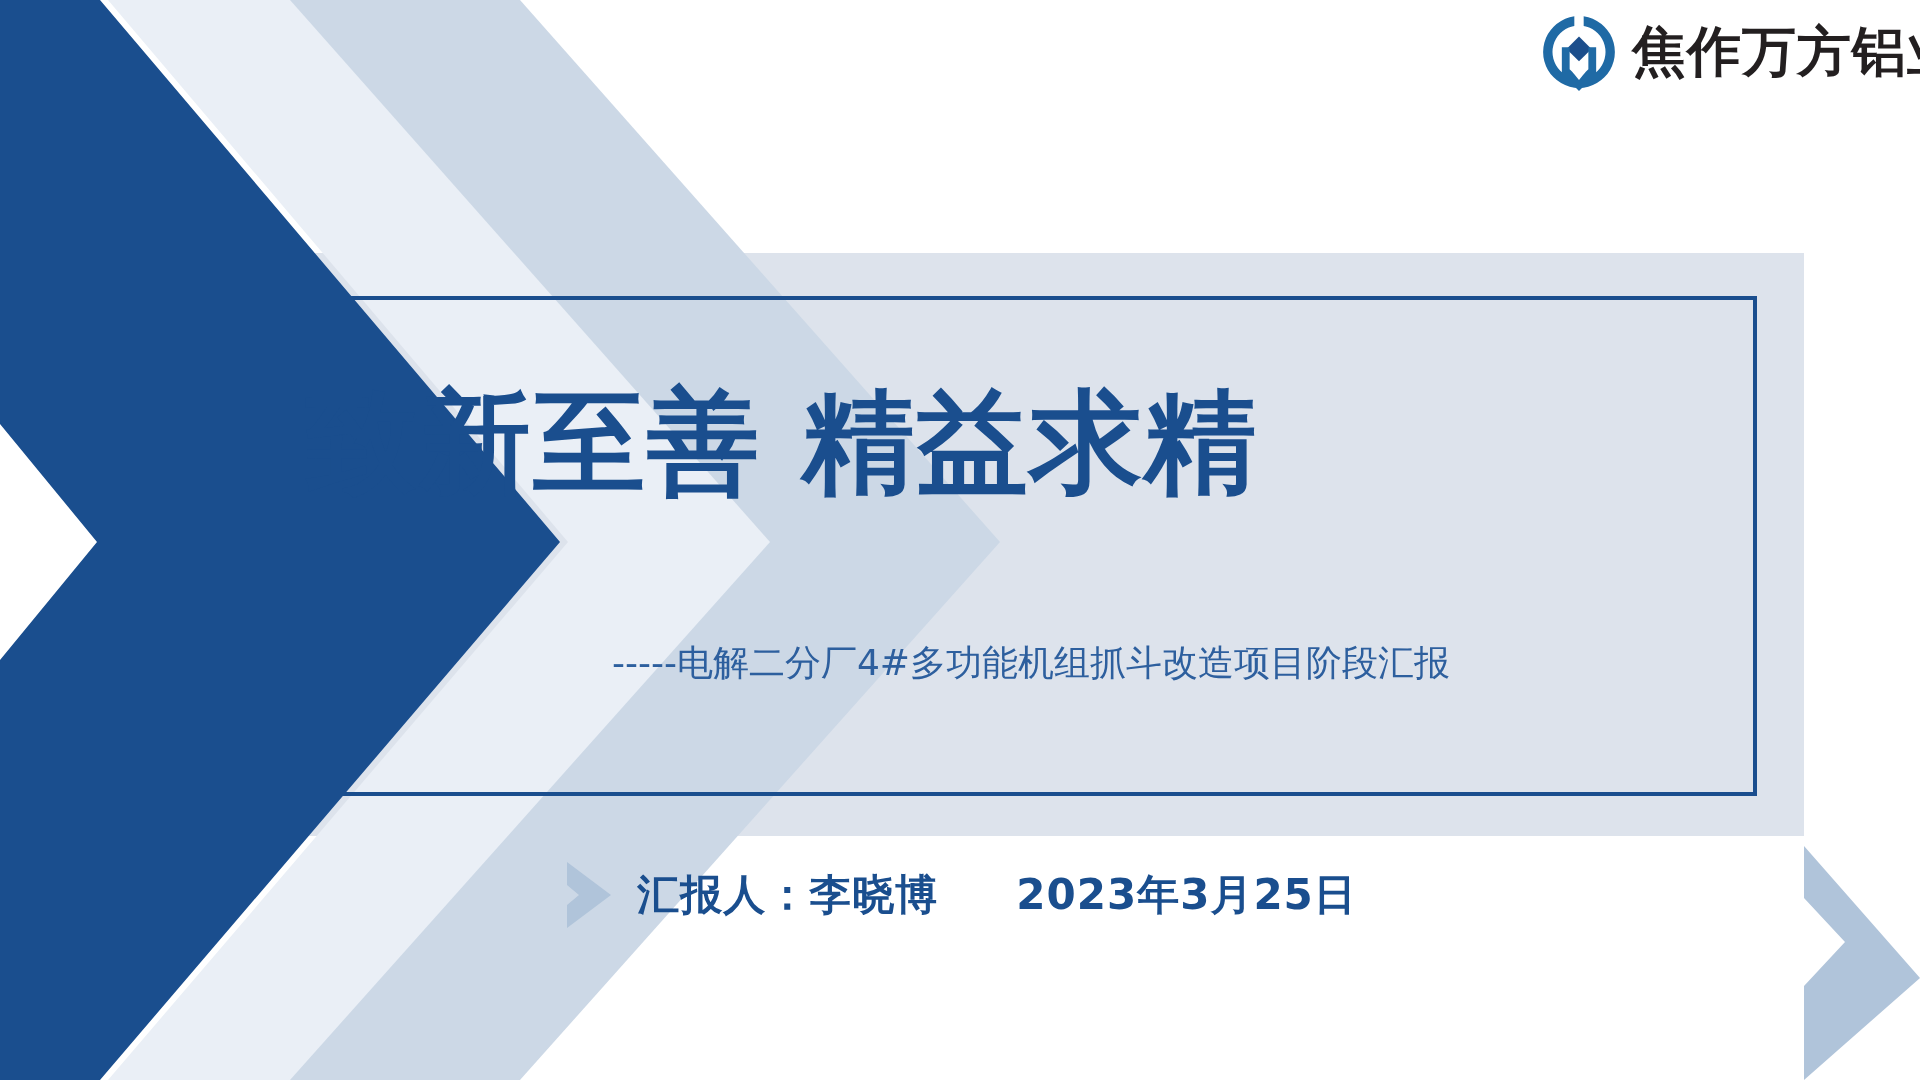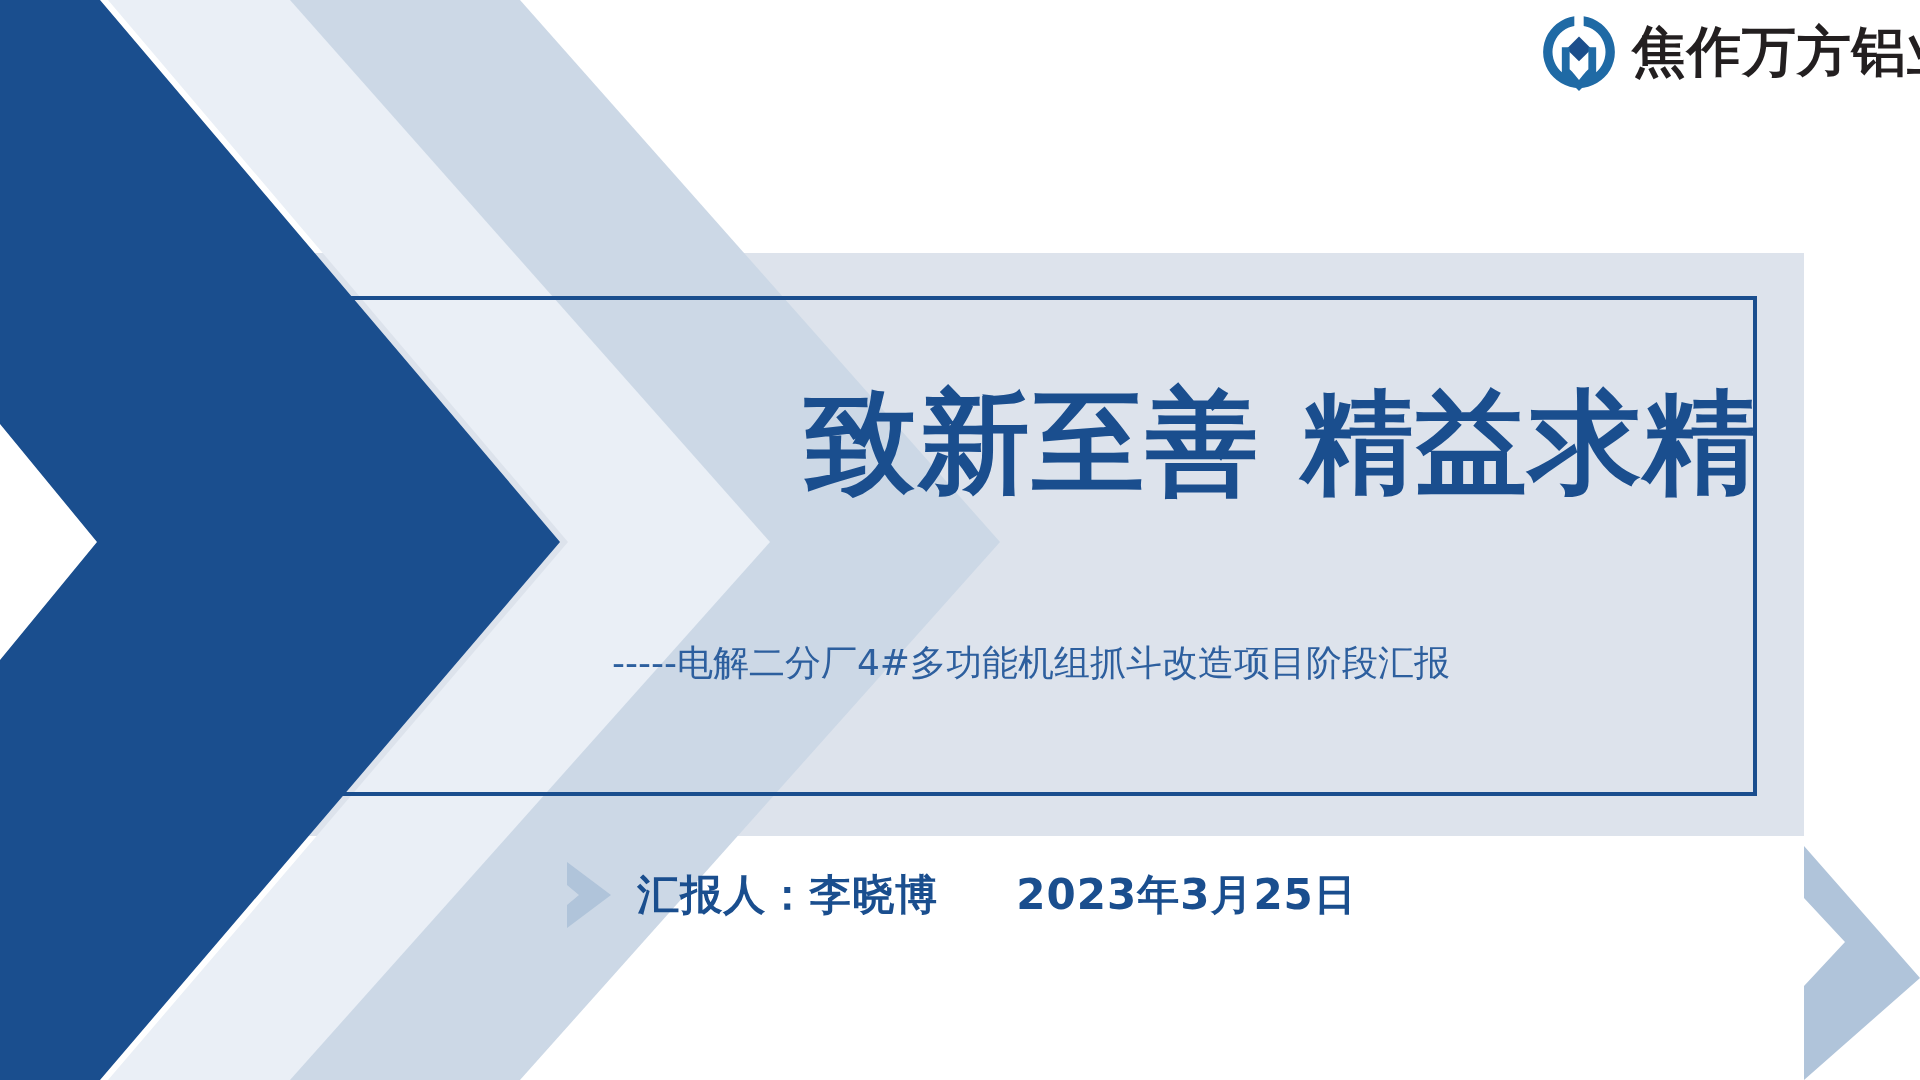--- a/index.html
+++ b/index.html
@@ -67,21 +67,21 @@
     border: 4px solid #1a4e8e;
     box-sizing: border-box;
     z-index: 30;
   }
 
   #headline {
     position: absolute;
     left: 305px;
     top: 378px;
     width: 1452px;
-    text-align: right;
+    text-align: left;
     font-family: "DejaVu Sans", "Liberation Sans", sans-serif;
     font-size: 112px;
     font-weight: 700;
     color: #1a4e8e;
     letter-spacing: 2px;
     line-height: 1.15;
     white-space: nowrap;
     z-index: 31;
   }
 

